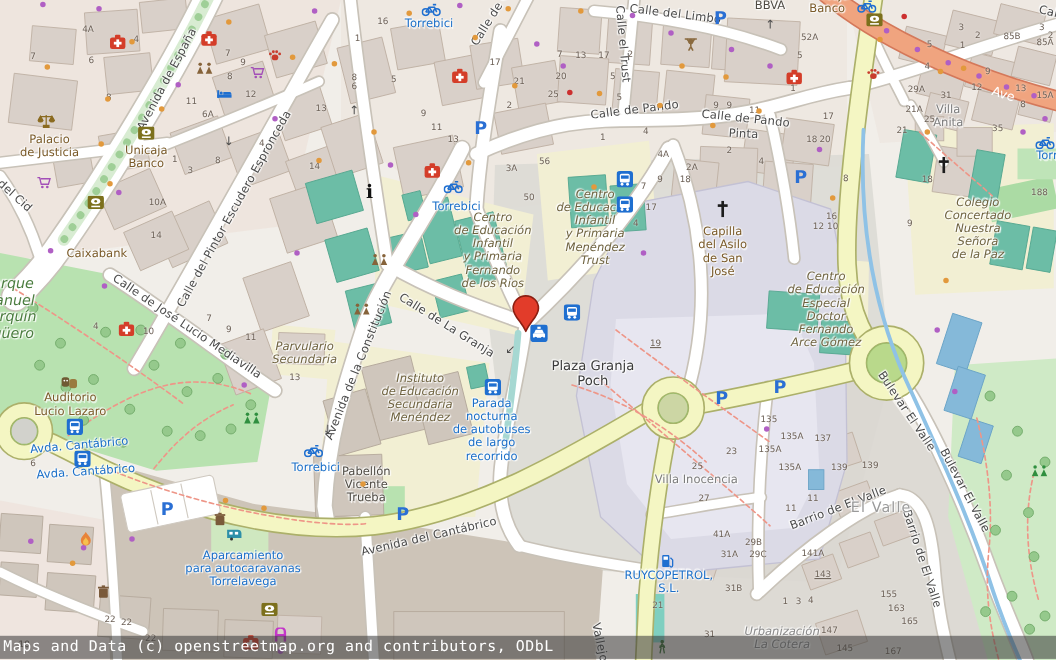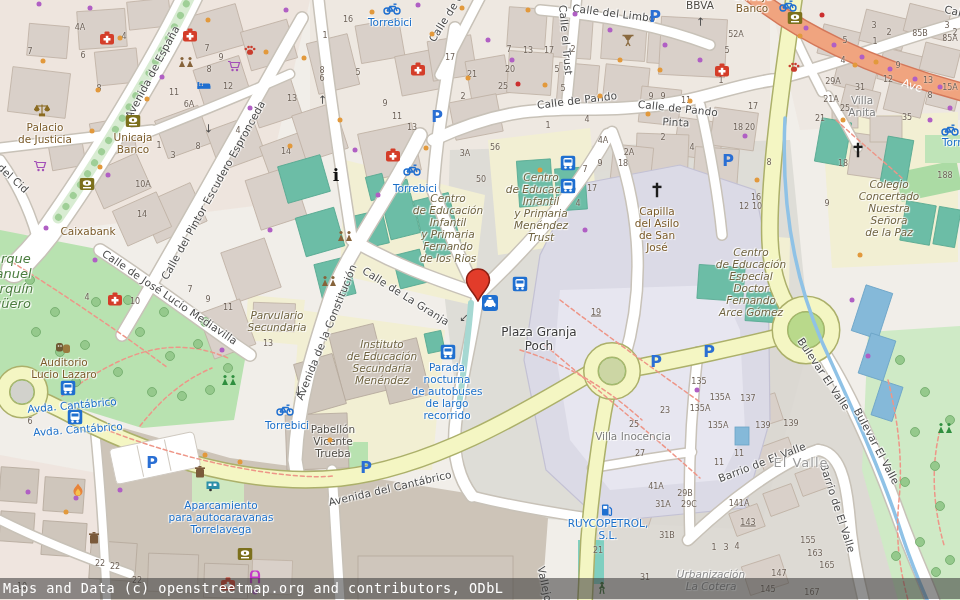--- a/index.html
+++ b/index.html
@@ -562,21 +562,21 @@
       <div class="hn" style="left: 656px; top: 486px;">41A</div>
       <div class="hn" style="left: 685px; top: 493px;">29B</div>
       <div class="hn" style="left: 689px; top: 504px;">29C</div>
       <div class="hn" style="left: 663px; top: 504px;">31A</div>
       <div class="hn" style="left: 667px; top: 535px;">31B</div>
       <div class="hn" style="left: 739px; top: 503px;">141A</div>
       <div class="hn" style="left: 748px; top: 522px; text-decoration: underline;">143</div>
       <div class="hn" style="left: 714px; top: 547px;">1</div>
       <div class="hn" style="left: 726px; top: 547px;">3</div>
       <div class="hn" style="left: 737px; top: 546px;">4</div>
-      <div class="hn" style="left: 779px; top: 573px;">147</div>
+      <div class="hn" style="left: 754px; top: 573px;">147</div>
       <div class="hn" style="left: 768px; top: 589px;">145</div>
       <div class="hn" style="left: 808px; top: 540px;">155</div>
       <div class="hn" style="left: 815px; top: 553px;">163</div>
       <div class="hn" style="left: 827px; top: 565px;">165</div>
       <div class="hn" style="left: 812px; top: 592px;">167</div>
       <div class="hn" style="left: 634px; top: 424px;">25</div>
       <div class="hn" style="left: 640px; top: 453px;">27</div>
       <div class="hn" style="left: 598px; top: 550px;">21</div>
       <div class="hn" style="left: 100px; top: 563px;">22</div>
       <div class="hn" style="left: 115px; top: 566px;">22</div>

